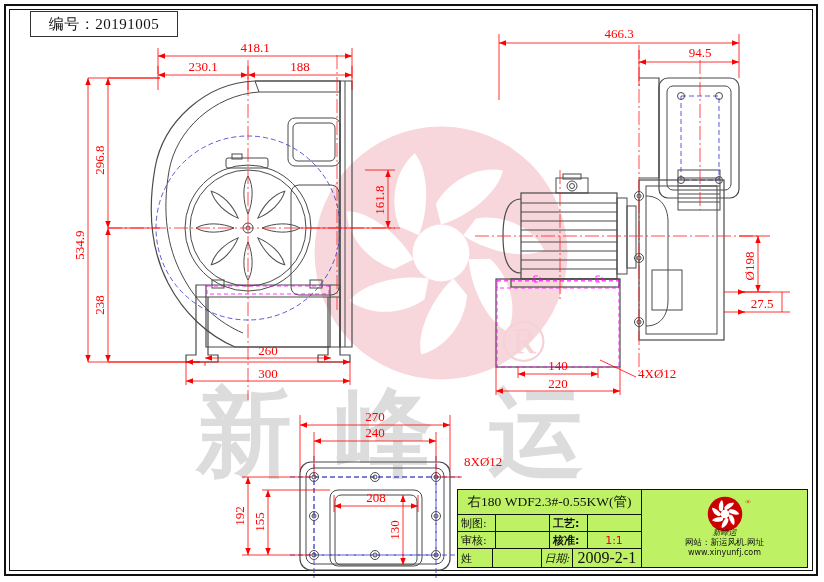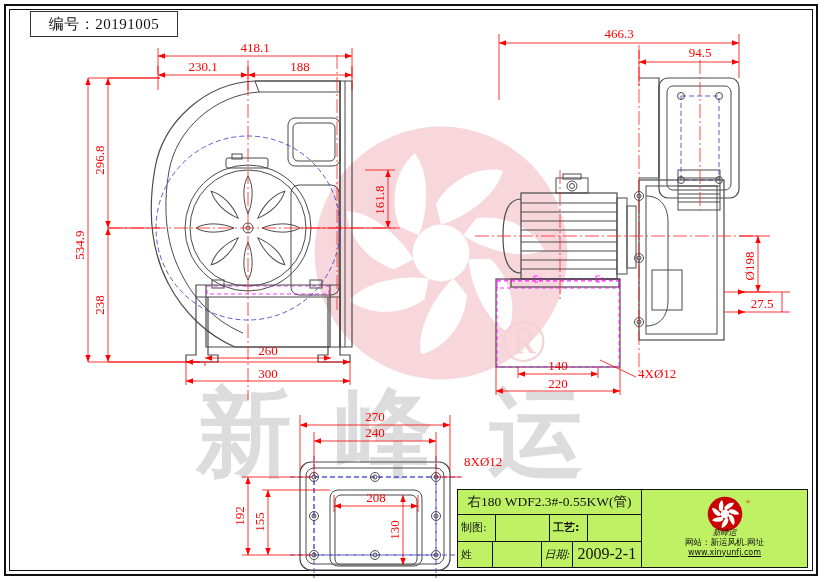--- a/index.html
+++ b/index.html
@@ -76,21 +76,21 @@
             justify-content:flex-start;padding-top:2px;position:relative;}
   .brandrow{display:flex;align-items:center;gap:4px;height:44px;}
   .brandlogo{position:relative;width:36px;height:36px;}
   .brandname{font-size:26px;color:#111;font-family:"DejaVu Sans",sans-serif;
              letter-spacing:0px;font-weight:500;}
   .brandsub{position:absolute;left:6px;bottom:-6px;font-size:8px;color:#111;
             font-family:"DejaVu Sans",sans-serif;white-space:nowrap;font-style:italic;}
   .brandsup{position:absolute;right:-8px;top:2px;font-size:7px;color:#e60012;}
   .weblines{font-size:8.5px;color:#111;text-align:center;line-height:10.5px;
             font-family:"DejaVu Sans",sans-serif;margin-top:1px;}
-  .weblines .w2{font-size:8px;text-decoration:underline;}
+  .weblines .w2{font-size:8px;}
 </style>
 </head>
 <body>
 
 <div id="sheet">
 
   <svg class="wm-fan" viewBox="0 0 100 100">
     <circle cx="50" cy="50" r="49" fill="#f7d7db"></circle>
     <circle cx="50" cy="50" r="11" fill="#ffffff"></circle>
     <g fill="#ffffff">
@@ -407,20 +407,26 @@
       <div class="tb-title">右180  WDF2.3#-0.55KW(管)</div>
       <div class="tb-rows">
 
         <div class="tb-row">
           <div class="tb-c c-lbl">制图:</div>
           <div class="tb-c c-val"></div>
           <div class="tb-c c-lbl2">工艺:</div>
           <div class="tb-c c-val2 last"></div>
         </div>
 
+        <div class="tb-row">
+          <div class="tb-c c-lbl">审核:</div>
+          <div class="tb-c c-val"></div>
+          <div class="tb-c c-lbl2">核准:</div>
+          <div class="tb-c c-val2 last red">1:1</div>
+        </div>
 
         <div class="tb-row">
           <div class="tb-c c-lbl">姓</div>
           <div class="tb-c c-val"></div>
           <div class="tb-c c-date-lbl">日期:</div>
           <div class="tb-c c-date-val last">2009-2-1</div>
         </div>
 
       </div>
     </div>

